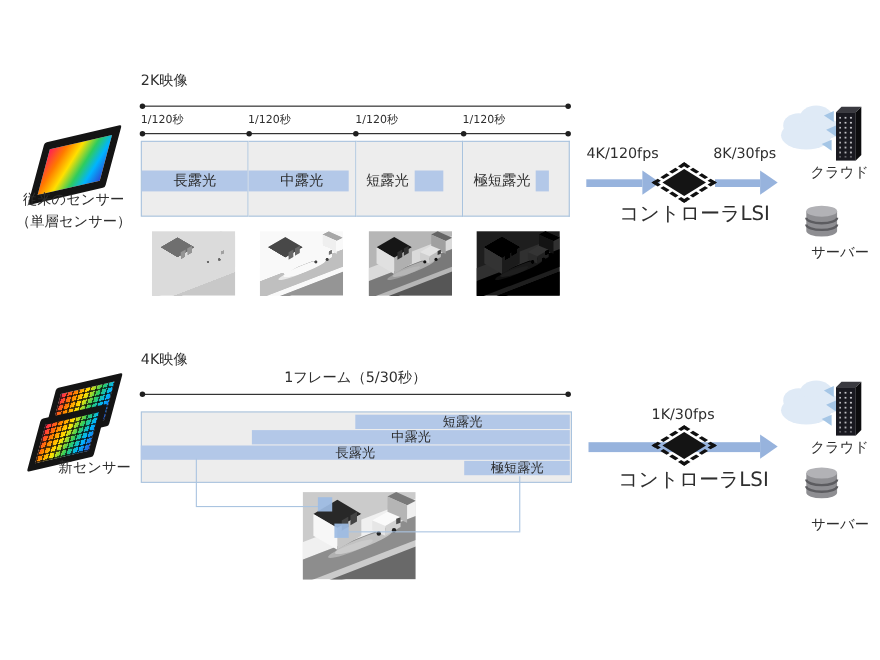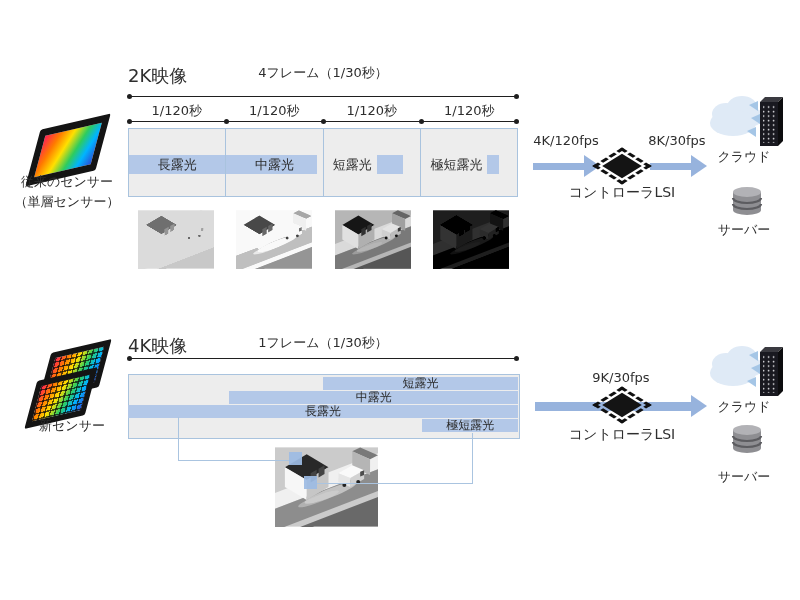--- a/index.html
+++ b/index.html
@@ -6,24 +6,24 @@
   body{width:800px;height:600px;overflow:hidden;
        font-family:"DejaVu Sans","Liberation Sans",sans-serif;color:#2e2e2e;}
   .canvas{position:relative;width:800px;height:600px;background:#fff;}
   .abs{position:absolute;}
   figure{margin:0;}
   i{font-style:normal;display:block;}
 
   
   .tl-line{position:absolute;height:1px;background:#1f1f1f;}
   .tl-dot{position:absolute;width:5px;height:5px;border-radius:50%;background:#1f1f1f;top:-2px;}
-  .tl-res{position:absolute;font-size:18px;white-space:nowrap;text-align:center;}
+  .tl-res{position:absolute;font-size:13px;white-space:nowrap;text-align:center;}
   .tl-frame{position:absolute;font-size:13px;text-align:center;white-space:nowrap;}
   .slots{position:absolute;display:flex;}
-  .slots span{flex:1;text-align:center;font-size:13px;}
+  .slots span{flex:1;font-size:10px;}
 
   
   .exp-row{position:absolute;display:flex;}
   .exp-box{position:relative;flex:1;background:#ededed;border:1px solid #a9c3de;}
   .exp-box + .exp-box{border-left:none;}
   .band{position:absolute;left:0;top:26px;height:19px;background:#b3c8e8;}
   .exp-label{position:absolute;left:0;right:0;top:26px;height:19px;line-height:19px;
              text-align:center;font-size:13px;color:#2b2b2b;z-index:2;white-space:nowrap;}
   .band-row{position:absolute;left:0;right:0;top:26px;height:19px;display:flex;
             align-items:center;justify-content:center;transform:translateX(-4px);}
@@ -45,22 +45,22 @@
   .h-arrow{position:absolute;display:flex;align-items:center;height:22px;}
   .h-arrow .shaft{flex:1;height:7px;background:#97b3dd;}
   .h-arrow .head{width:0;height:0;border-top:11px solid transparent;
                  border-bottom:11px solid transparent;border-left:16px solid #97b3dd;}
   .h-arrow.thick .shaft{height:9px;}
   .flow-label{position:absolute;font-size:13px;text-align:center;white-space:nowrap;}
   .chip{position:absolute;width:52px;height:46px;display:flex;align-items:center;
         justify-content:center;z-index:3;}
   .chip-body{width:28px;height:28px;background:#141414;outline:4px dashed #101010;
              outline-offset:3px;transform:scaleY(0.62) rotate(45deg);}
-  .chip-caption{position:absolute;font-size:14px;text-align:center;line-height:1.45;white-space:nowrap;}
-  .icon-caption{position:absolute;font-size:13px;text-align:center;white-space:nowrap;font-family:Liberation Serif, serif;}
+  .chip-caption{position:absolute;font-size:18px;text-align:center;line-height:1.45;white-space:nowrap;}
+  .icon-caption{position:absolute;font-size:13px;text-align:right;white-space:nowrap;font-family:Liberation Serif, serif;}
 
   
   .sensor-face{width:58px;height:38px;border:7px solid #141414;border-radius:2px;
     background:linear-gradient(115deg,#ff1e56,#ff7a00 22%,#ffe000 42%,#2ecc5e 62%,#00b4ff 80%,#2a4fd7);
     transform:rotate(-13deg) skewX(-28deg);}
   .sensor-face.small{width:50px;height:32px;border-width:6px;}
   .dotgrid{background-image:
       repeating-linear-gradient(0deg,rgba(10,10,10,.7) 0 1.4px,transparent 1.4px 5.5px),
       repeating-linear-gradient(90deg,rgba(10,10,10,.7) 0 1.4px,transparent 1.4px 5.5px),
       linear-gradient(115deg,#ff1e56,#ff7a00 22%,#ffe000 42%,#2ecc5e 62%,#00b4ff 80%,#2a4fd7);}
@@ -141,21 +141,20 @@
 
   <div class="abs" style="left:32px;top:124px;">
     <div class="sensor-face"></div>
   </div>
   <div class="caption" style="left:0px;top:172px;width:134px;">
     <div>従来のセンサー</div>
     <div>（単層センサー）</div>
   </div>
 
   <div class="tl-res" style="left:128px;top:64px;">2K映像</div>
-  <div class="tl-frame" style="left:128px;top:64px;width:390px;">4フレーム（1/30秒）</div>
 
   <div class="tl-line" style="left:128px;top:96px;width:390px;">
     <i class="tl-dot" style="left:-1px;"></i>
     <i class="tl-dot" style="right:-1px;"></i>
   </div>
 
   <div class="slots" style="left:128px;top:102px;width:390px;">
     <span>1/120秒</span>
     <span>1/120秒</span>
     <span>1/120秒</span>
@@ -245,26 +244,26 @@
       </svg>
   </div>
   <div class="icon-caption" style="left:698px;top:221px;width:92px;">サーバー</div>
 
   <div class="abs" style="left:44px;top:348px;">
     <div class="sensor-face small dotgrid"></div>
   </div>
   <div class="abs" style="left:30px;top:376px;">
     <div class="sensor-face small dotgrid"></div>
   </div>
-  <div class="caption" style="left:0px;top:416px;width:144px;">
+  <div class="caption" style="left:0px;top:416px;width:144px;padding-left:14px;">
     <div>新センサー</div>
   </div>
 
-  <div class="tl-res" style="left:128px;top:334px;">4K映像</div>
-  <div class="tl-frame" style="left:128px;top:334px;width:390px;">1フレーム（1/30秒）</div>
+  <div class="tl-res" style="left:128px;top:318px;">4K映像</div>
+  <div class="tl-frame" style="left:128px;top:334px;width:390px;">1フレーム（5/30秒）</div>
   <div class="tl-line" style="left:128px;top:358px;width:390px;">
     <i class="tl-dot" style="left:-1px;"></i>
     <i class="tl-dot" style="right:-1px;"></i>
   </div>
 
   <div class="hdr-box" style="left:128px;top:374px;width:390px;height:63px;">
     <div class="hdr-bar" style="top: 2px; width: 50%;"><span>短露光</span></div>
     <div class="hdr-bar" style="top: 16px; width: 74%;"><span>中露光</span></div>
     <div class="hdr-bar" style="top: 30px; width: 100%;"><span>長露光</span></div>
     <div class="hdr-bar" style="top: 44px; width: 24.5%;"><span>極短露光</span></div>
@@ -277,21 +276,21 @@
 
   <figure class="photo big exp-roi" style="left:275px;top:447px;">
     <svg viewBox="0 0 104 80">
         <use href="#scene"></use>
       </svg>
   </figure>
   <i class="roi" style="left:289px;top:452px;"></i>
   <i class="roi" style="left:304px;top:476px;"></i>
 
 
-  <div class="flow-label" style="left:583px;top:370px;width:76px;">9K/30fps</div>
+  <div class="flow-label" style="left:583px;top:370px;width:76px;">1K/30fps</div>
   <div class="h-arrow thick" style="left:535px;top:395px;width:172px;">
     <i class="shaft"></i>
       <i class="head"></i>
   </div>
   <div class="chip" style="left:596px;top:382px;">
     <i class="chip-body"></i>
   </div>
   <div class="chip-caption" style="left:562px;top:424px;width:120px;">
     <div>コントローラLSI</div>
   </div>

